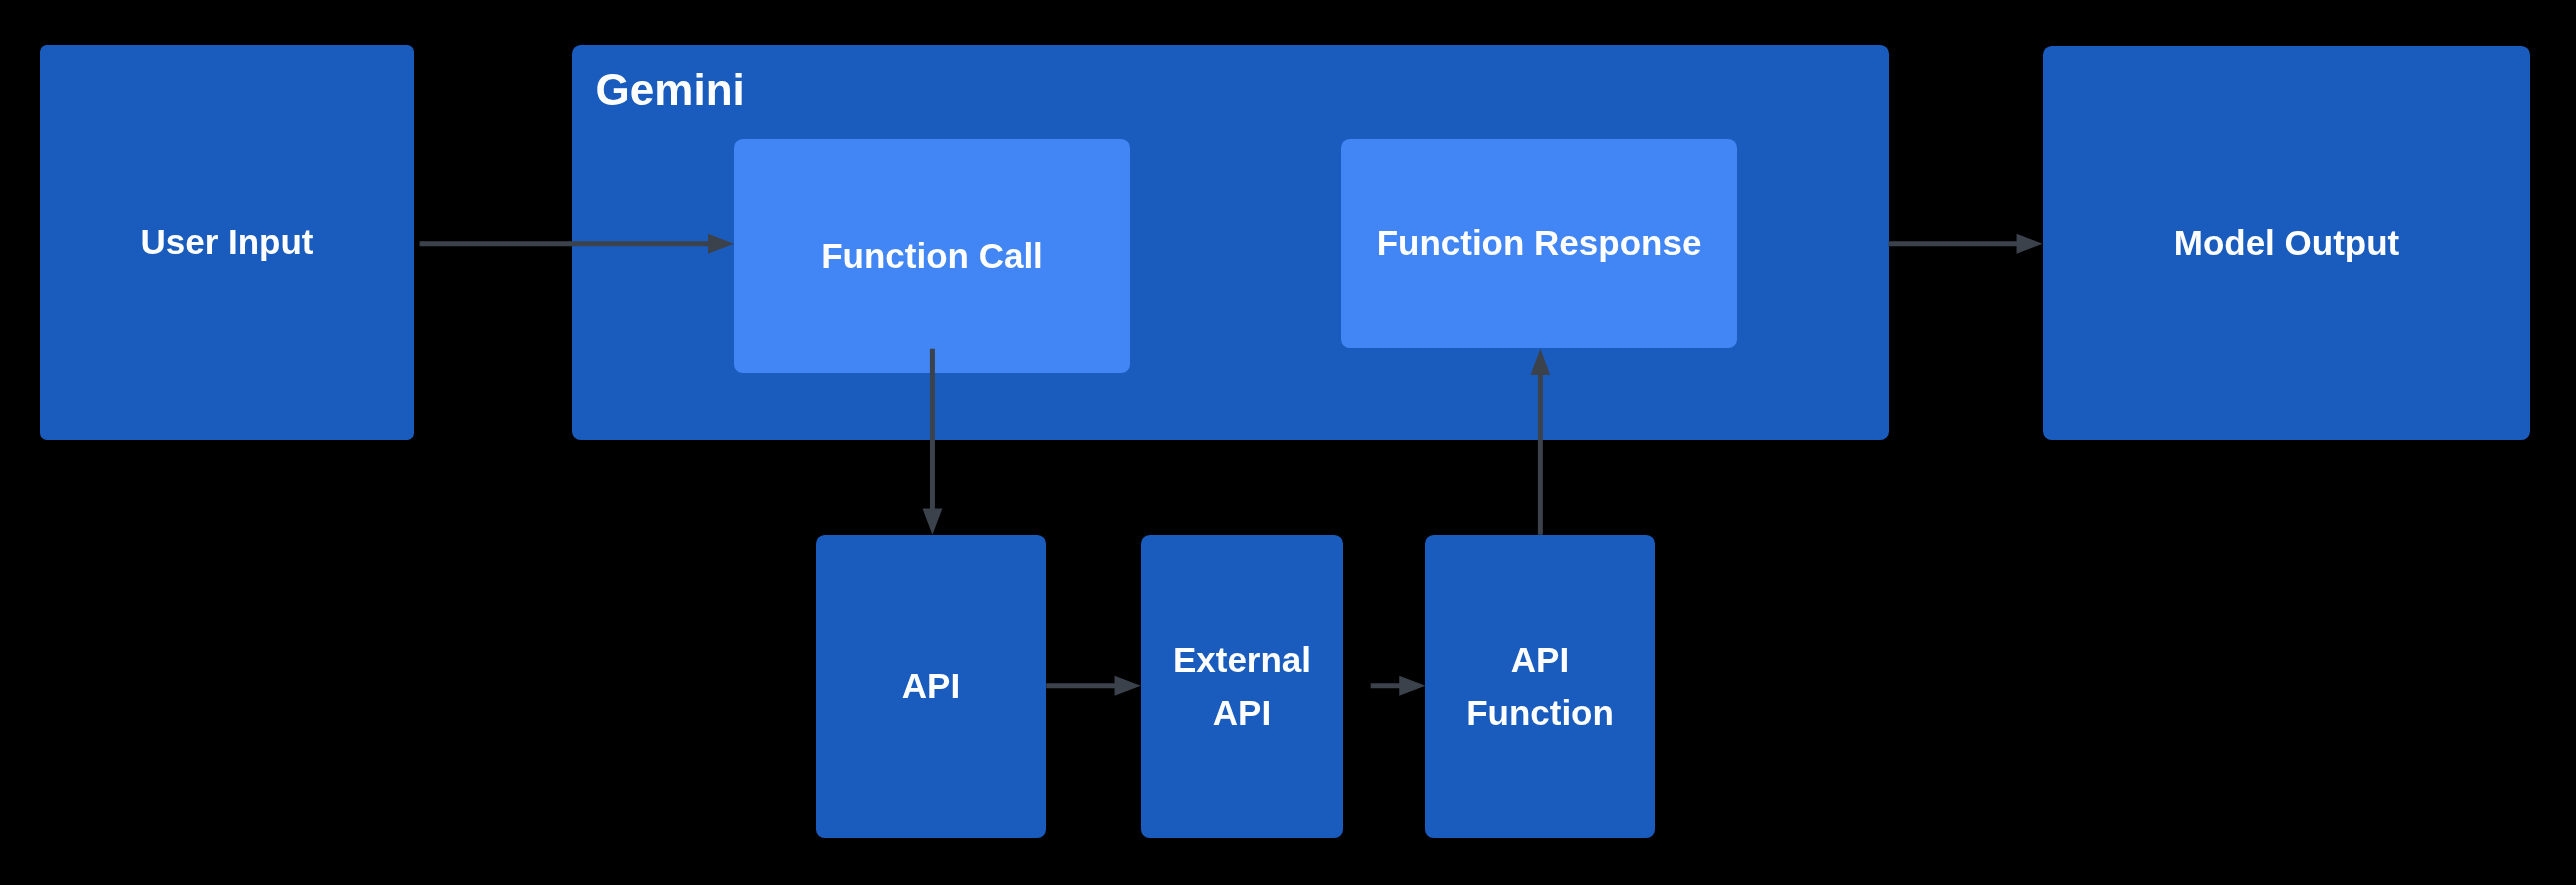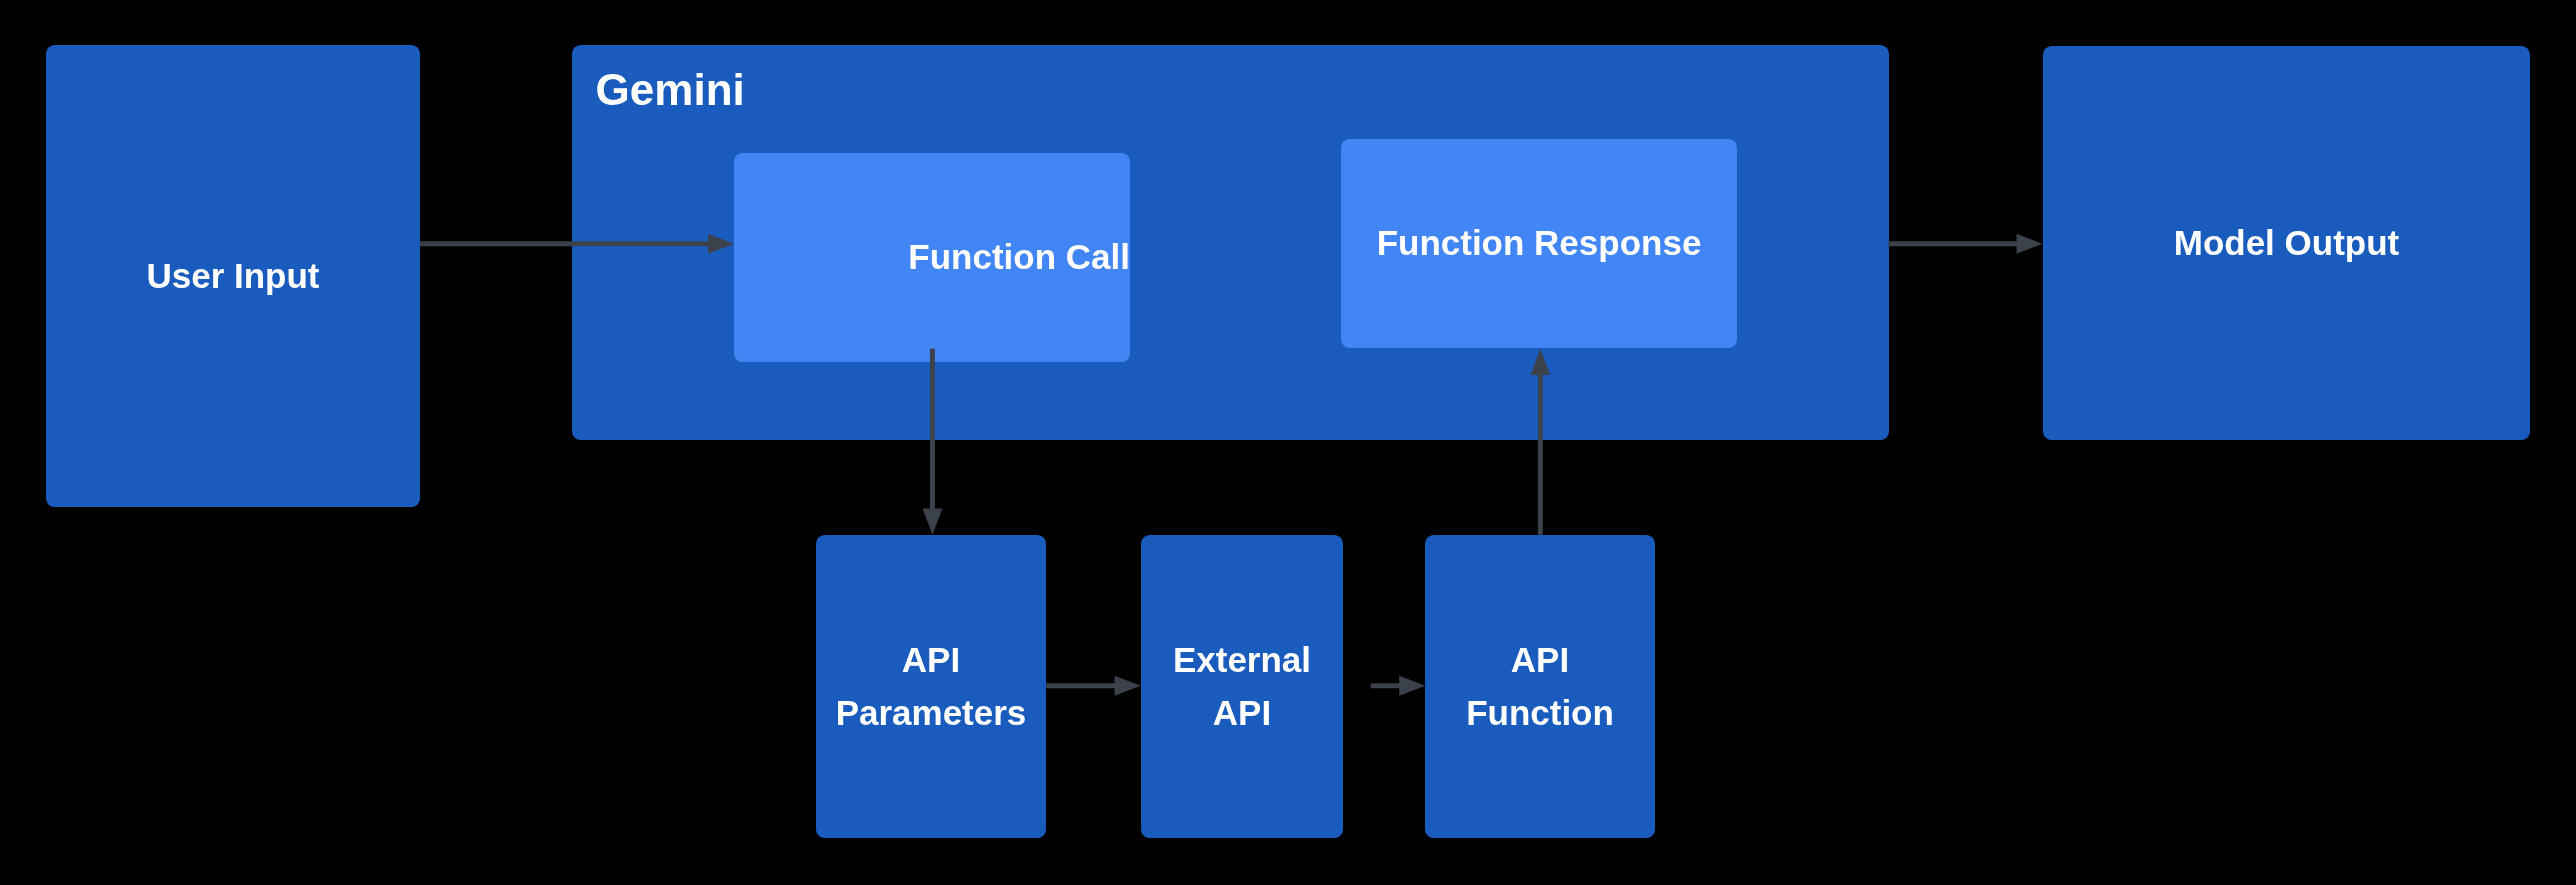--- a/index.html
+++ b/index.html
@@ -24,23 +24,23 @@
     text-align: center;
     color: var(--text, #ffffff);
     font-weight: bold;
     font-size: 35px;
     line-height: 1.5;
   }
   .node.dark  { background: var(--node-dark,  #1A5CBE); }
   .node.light { background: var(--node-light, #4285F4); }
 
   
-  #user-input        { left:   46px; top:  45px; width:  374px; height: 462px; }
+  #user-input        { left:   40px; top:  45px; width:  374px; height: 395px; border-radius: 7px; }
   #gemini            { left:  572px; top:  45px; width: 1317px; height: 395px; }
-  #function-call     { left: 734px; top: 153px; width:  396px; height: 209px; justify-content: flex-end; }
+  #function-call     { left: 734px; top: 139px; width:  396px; height: 234px; }
   #function-response { left: 1341px; top: 139px; width:  396px; height: 209px; }
   #model-output      { left: 2043px; top:  46px; width:  487px; height: 394px; }
   #api-parameters    { left: 816px; top: 535px; width:  230px; height: 303px; }
   #external-api      { left: 1141px; top: 535px; width:  202px; height: 303px; }
   #api-response      { left: 1425px; top: 535px; width:  230px; height: 303px; }
 
   .container-label {
     position: absolute;
     left: 23.6px;
     top: 18.6px;
@@ -83,21 +83,20 @@
     <span class="label">Model Output</span>
   </div>
 
   <div class="node light" id="function-response">
     <span class="label">Function Response</span>
   </div>
 
   <div class="node dark" id="api-parameters">
     <span class="label">
       <span class="line">API</span>
-      <span class="line">Parameters</span>
     </span>
   </div>
 
   <div class="node dark" id="external-api">
     <span class="label">
       <span class="line">External</span>
       <span class="line">API</span>
     </span>
   </div>
 

